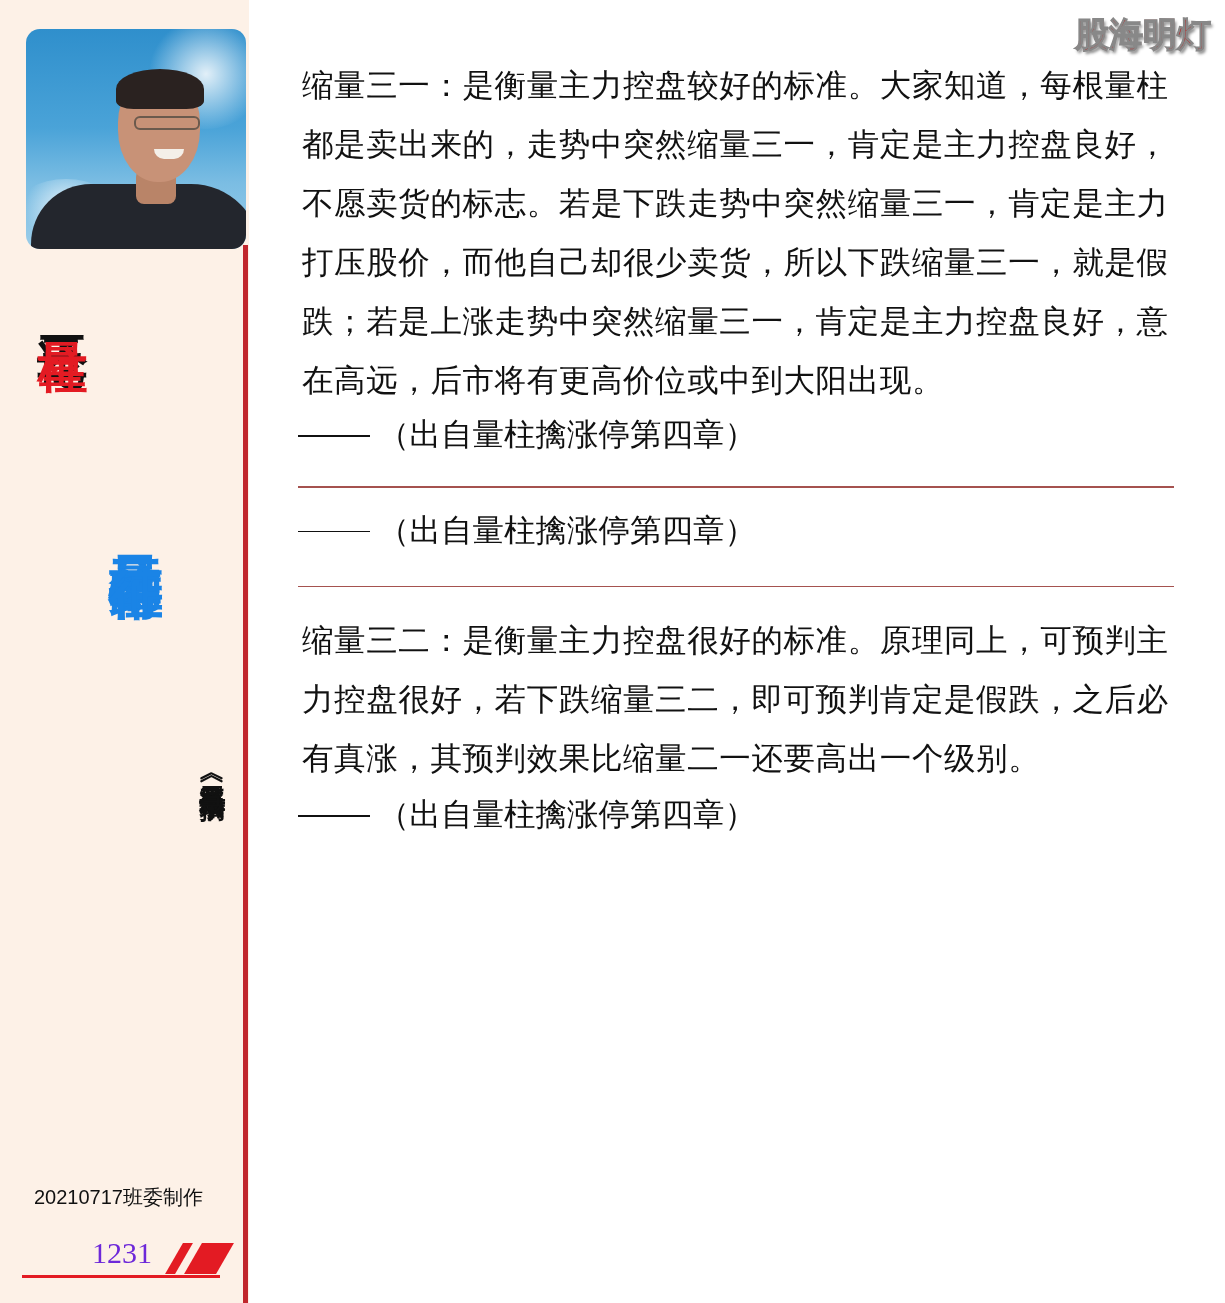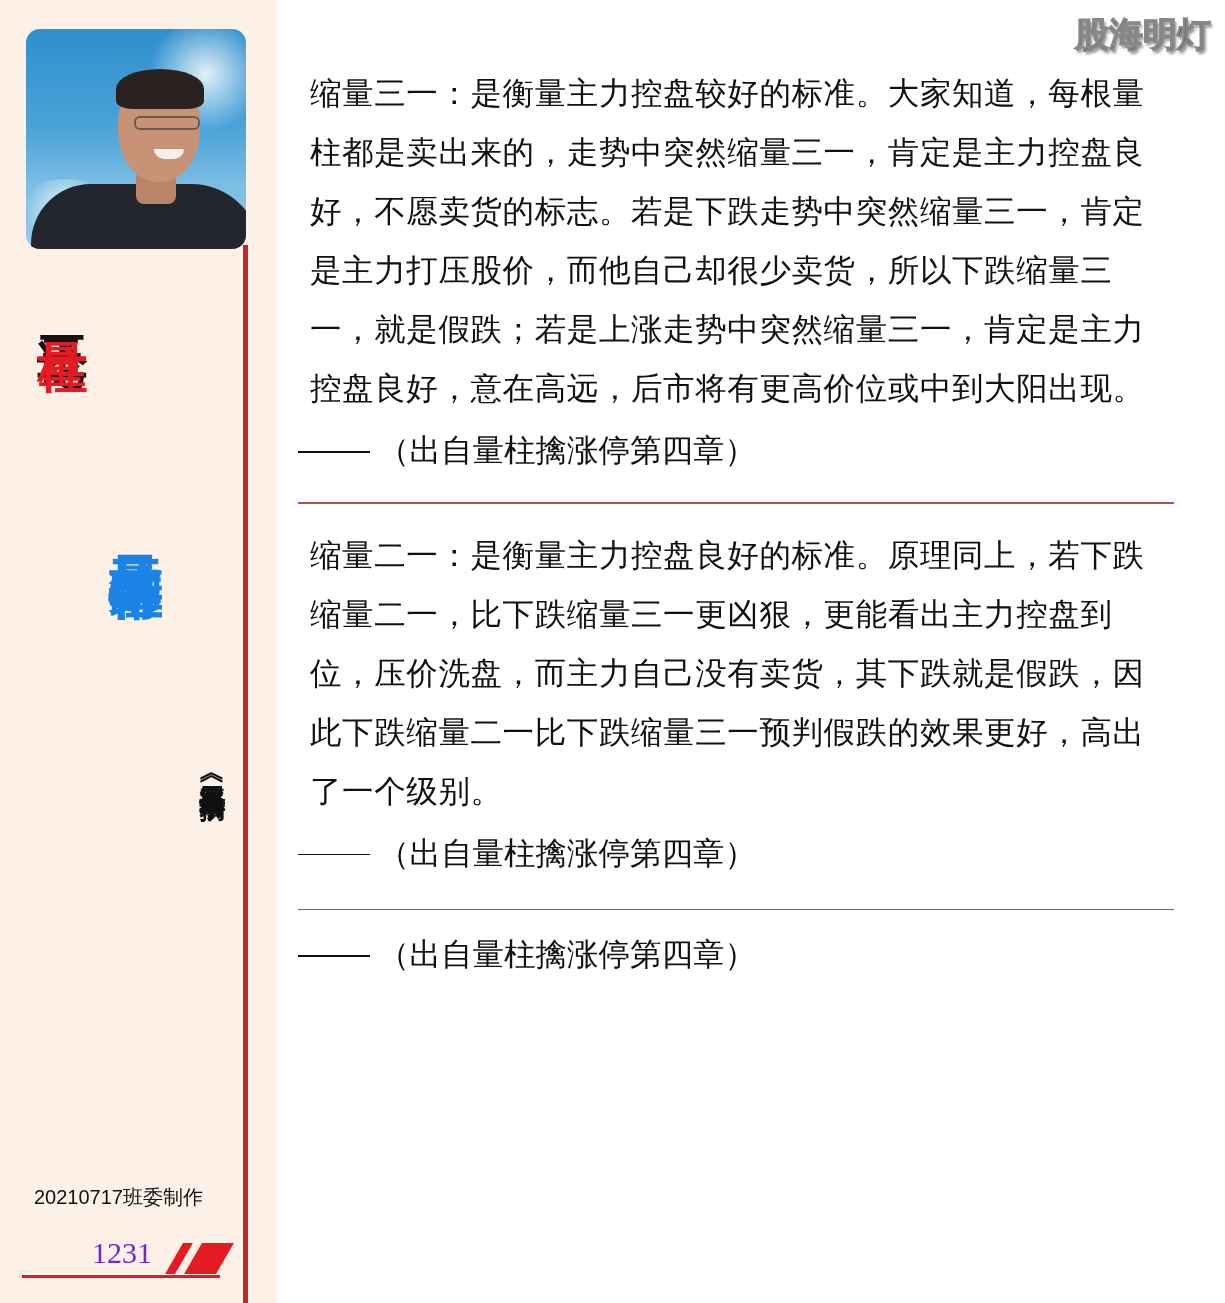--- a/index.html
+++ b/index.html
@@ -1,18 +1,18 @@
 <!DOCTYPE html>
 <html><head>
 <meta charset="utf-8">
 <style>
   html, body { margin:0; padding:0; }
   body { width:1225px; height:1303px; position:relative; background:#ffffff; overflow:hidden;
          font-family:"DejaVu Sans","Liberation Sans",sans-serif; color:#111; }
-  .sidebar { position:absolute; left:0; top:0; width:249px; height:1303px; background:#fdf1e7;padding-left:28px; }
+  .sidebar { position:absolute; left:0; top:0; width:249px; height:1303px; background:#fdf1e7; }
   .red-rule { position:absolute; left:243px; top:245px; width:5px; height:1058px; background:#c1272d; }
   .photo { position:absolute; left:26px; top:29px; width:220px; height:220px; border-radius:14px; overflow:hidden;
            background:linear-gradient(180deg,#2f8fcc 0%,#4aa3d8 45%,#7bbde3 70%,#9bcde9 100%); }
   .photo .cloud1 { position:absolute; right:-20px; top:-10px; width:120px; height:110px; border-radius:50%;
                    background:radial-gradient(circle at 50% 50%, rgba(255,255,255,0.85), rgba(255,255,255,0) 70%); }
   .photo .cloud2 { position:absolute; left:-10px; top:150px; width:100px; height:60px; border-radius:50%;
                    background:radial-gradient(circle at 50% 50%, rgba(255,255,255,0.8), rgba(255,255,255,0) 70%); }
   .photo .body { position:absolute; left:5px; top:155px; width:230px; height:100px; background:#23262d;
                  border-radius:60px 70px 0 0; }
   .photo .neck { position:absolute; left:110px; top:140px; width:40px; height:35px; background:#b98468; border-radius:8px; }
@@ -33,35 +33,35 @@
   .vt-sub { left:110px; top:512px; font-size:54px; color:#1a84e6; letter-spacing:2px; }
   .vt-src { left:200px; top:765px; font-size:26px; color:#111; letter-spacing:1px; }
 
   .credit { position:absolute; left:34px; top:1184px; font-size:20px; color:#111; font-family:"Liberation Sans",sans-serif; }
   .page-num { position:absolute; left:92px; top:1236px; font-size:30px; font-family:"Liberation Serif",serif; color:#6d28d9; }
   .page-underline { position:absolute; left:22px; top:1275px; width:198px; height:3px; background:#e31b23; }
   .slash1 { position:absolute; left:174px; top:1243px; width:10px; height:31px; background:#e31b23; transform:skewX(-30deg); }
   .slash2 { position:absolute; left:193px; top:1243px; width:32px; height:31px; background:#e31b23; transform:skewX(-30deg); }
 
   .content { position:absolute; left:298px; top:52px; width:875px; }
-  .para { font-size:31.5px; line-height:59px; letter-spacing:0.6px; margin:12px; color:#111; }
+  .para { font-size:31.5px; line-height:59px; letter-spacing:0.6px; margin:4px; color:#111; }
   .attr { font-size:31.5px; line-height:40px; text-align:left; color:#111; padding-right:50px; }
   .attr .dash { display:inline-block; width:72px; height:1.5px; background:#111; vertical-align:middle; margin-right:8px; }
   .divider { height:1.5px; background:#a5524f; width:876px; }
 
   .sec1 .para { }
   .sec1 .attr { margin-top:4px; padding-right:48px; }
   .sec1 .divider { margin-top:32px; }
   .sec2 { margin-top:22px; }
   .sec2 .attr { margin-top:0px; padding-right:66px; }
   .sec2 .divider { margin-top:36px; }
   .sec3 { margin-top:24px; }
   .sec3 .attr { margin-top:6px; padding-right:86px; }
 
-  .watermark { position:absolute; right:14px; top:12px; font-size:34px; font-weight:bold; color:#701a75;
+  .watermark { position:absolute; right:14px; top:12px; font-size:34px; font-weight:bold; color:#b91c1c;
                -webkit-text-stroke:1.2px #888; text-shadow:2px 3px 3px rgba(0,0,0,0.45); letter-spacing:0px; }
 </style>
 </head>
 <body>
 
 <div class="sidebar">
   <div class="photo">
     <div class="cloud1"></div>
     <div class="cloud2"></div>
     <div class="body"></div>
@@ -88,20 +88,20 @@
 
 <div class="watermark">股海明灯</div>
 
 <div class="content">
   <div class="sec1">
     <p class="para">缩量三一：是衡量主力控盘较好的标准。大家知道，每根量柱都是卖出来的，走势中突然缩量三一，肯定是主力控盘良好，不愿卖货的标志。若是下跌走势中突然缩量三一，肯定是主力打压股价，而他自己却很少卖货，所以下跌缩量三一，就是假跌；若是上涨走势中突然缩量三一，肯定是主力控盘良好，意在高远，后市将有更高价位或中到大阳出现。</p>
     <div class="attr"><span class="dash"></span><span>（出自量柱擒涨停第四章）</span></div>
     <div class="divider"></div>
   </div>
   <div class="sec2">
-    <p class="para">缩量二一：是衡量主力控盘良好的标准。原理同上，若下跌缩量二一，比下跌缩量三一更凶狠，更能看出主力控盘到位，压价洗盘，而主力自己没有卖货，其下跌就是假跌，因此下跌缩量二一比下跌缩量三一预判假跌的效果更好，高出了一个级别。</p>
     <div class="attr"><span class="dash"></span><span>（出自量柱擒涨停第四章）</span></div>
     <div class="divider"></div>
   </div>
   <div class="sec3">
+    <p class="para">缩量三二：是衡量主力控盘很好的标准。原理同上，可预判主力控盘很好，若下跌缩量三二，即可预判肯定是假跌，之后必有真涨，其预判效果比缩量二一还要高出一个级别。</p>
     <div class="attr"><span class="dash"></span><span>（出自量柱擒涨停第四章）</span></div>
   </div>
 </div>
 
 </body></html>

